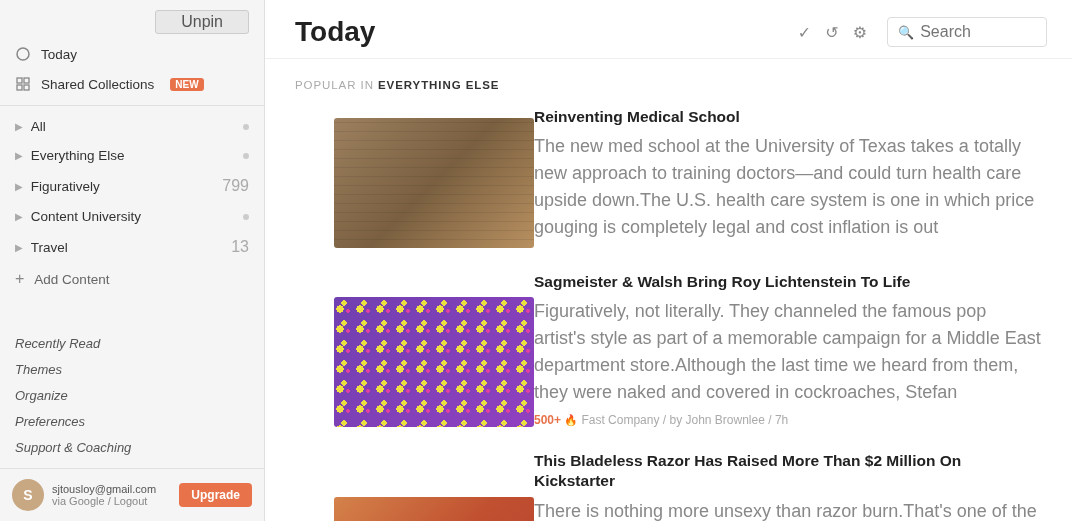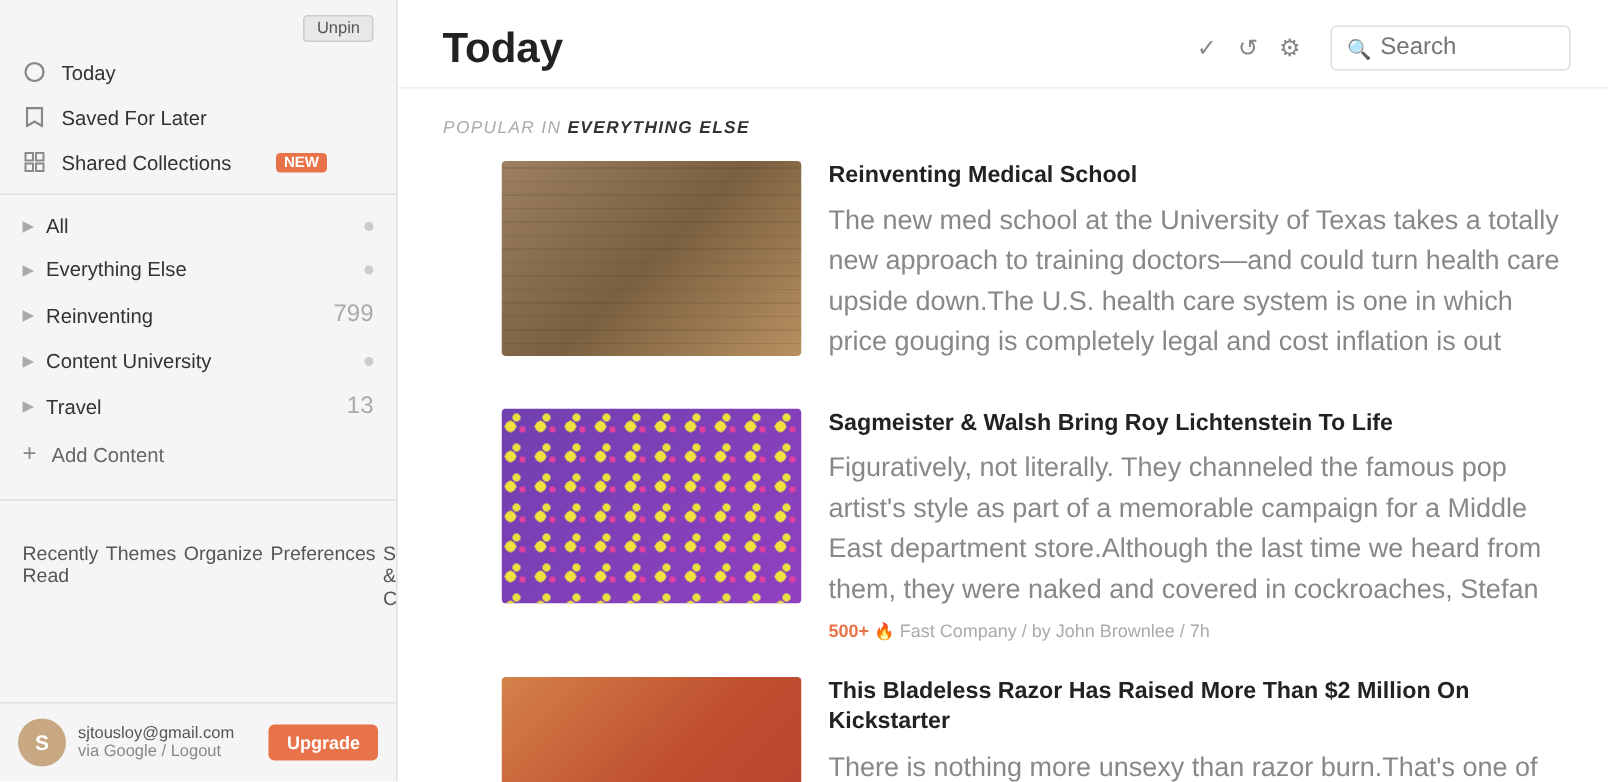--- a/index.html
+++ b/index.html
@@ -16,26 +16,26 @@
       height: 100%;
       overflow: hidden;
     }
 
     .sidebar-top {
       padding: 10px 15px 5px 15px;
       display: flex;
       justify-content: flex-end;
     }
     .unpin-btn {
-      font-size: 11px;
+      font-size: 16px;
       color: #555;
       background: #e8e8e8;
       border: 1px solid #ccc;
       border-radius: 3px;
-      padding: 2px 8px;
+      padding: 2px 25px;
       cursor: pointer;
     }
 
     .sidebar-nav {
       padding: 0 0 8px 0;
     }
 
     .nav-item {
       display: flex;
       align-items: center;
@@ -61,40 +61,41 @@
     .collection-item .count { margin-left: auto; color: #aaa; font-size: 16px; }
     .collection-item .dot { margin-left: auto; width: 6px; height: 6px; background: #ccc; border-radius: 50%; }
 
     .new-badge {
       background: #e8734a;
       color: white;
       font-size: 10px;
       padding: 1px 5px;
       border-radius: 3px;
       font-weight: bold;
-      margin-left: 20px;
+      margin-left: 6px;
       text-align: center;
     }
 
     .add-content {
       display: flex;
       align-items: center;
       padding: 7px 15px;
       cursor: pointer;
       color: #666;
       font-size: 13.5px;
       gap: 10px;
     }
 
     .sidebar-links {
       padding: 10px 15px;
       display: flex;
-      flex-direction: row;
+      flex-direction: column;
       gap: 5px;
       margin-top: 8px;
+      font-style: italic;
     }
     .sidebar-link {
       font-size: 13px;
       color: #555;
       cursor: pointer;
       padding: 3px 0;
     }
 
     .sidebar-footer {
       margin-top: auto;
@@ -185,32 +186,30 @@
       overflow-y: auto;
       padding: 20px 30px;
     }
 
     .section-label {
       font-size: 11.5px;
       color: #aaa;
       text-transform: uppercase;
       letter-spacing: 0.08em;
       margin-bottom: 16px;
-      font-style: italic;
     }
     .section-label strong {
       color: #333;
       font-weight: 700;
     }
 
     .article-item {
       display: flex;
-      gap: 18px;
       margin-bottom: 24px;
-      align-items: flex-start;
+      align-items: flex-end;
       padding-left: 39px;
     }
     .article-thumb {
       width: 200px;
       min-width: 200px;
       height: 130px;
       border-radius: 3px;
       overflow: hidden;
       background: #ccc;
       position: relative;
@@ -278,28 +277,20 @@
     <div class="nav-item">
       <span class="nav-icon">
         <svg width="14" height="14" viewBox="0 0 14 14">
             <circle cx="7" cy="7" r="6" stroke="#888" stroke-width="1.5" fill="none"></circle>
           </svg>
       </span>
       <span>Today</span>
     </div>
     <div class="nav-item">
       <span class="nav-icon">
-        <svg width="12" height="14" viewBox="0 0 12 14">
-            <path d="M1 1h10v12l-5-3-5 3V1z" stroke="#888" stroke-width="1.5" fill="none"></path>
-          </svg>
-      </span>
-      <span>Saved For Later</span>
-    </div>
-    <div class="nav-item">
-      <span class="nav-icon">
         <svg width="14" height="14" viewBox="0 0 14 14">
           <rect x="1" y="1" width="5" height="5" stroke="#888" stroke-width="1.3" fill="none"></rect>
           <rect x="8" y="1" width="5" height="5" stroke="#888" stroke-width="1.3" fill="none"></rect>
           <rect x="1" y="8" width="5" height="5" stroke="#888" stroke-width="1.3" fill="none"></rect>
           <rect x="8" y="8" width="5" height="5" stroke="#888" stroke-width="1.3" fill="none"></rect>
         </svg>
       </span>
       <span>Shared Collections</span>
       <span class="new-badge">NEW</span>
     </div>
@@ -311,21 +302,21 @@
       <span>All</span>
       <span class="dot"></span>
     </div>
     <div class="collection-item">
       <span class="chevron">▶</span>
       <span>Everything Else</span>
       <span class="dot"></span>
     </div>
     <div class="collection-item">
       <span class="chevron">▶</span>
-      <span>Reinventing</span>
+      <span>Figuratively</span>
       <span class="count">799</span>
     </div>
     <div class="collection-item">
       <span class="chevron">▶</span>
       <span>Content University</span>
       <span class="dot"></span>
     </div>
     <div class="collection-item">
       <span class="chevron">▶</span>
       <span>Travel</span>

